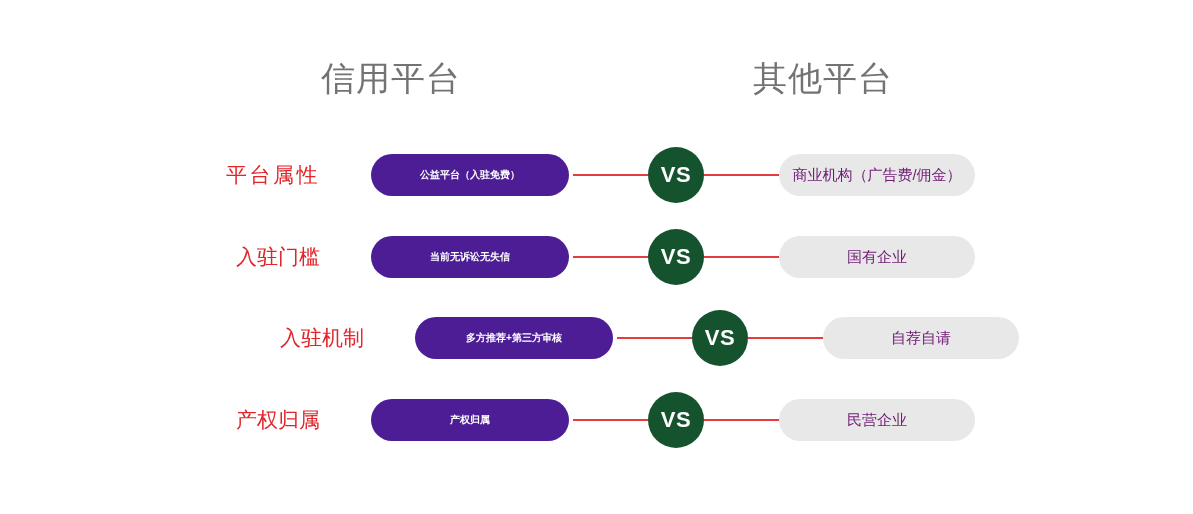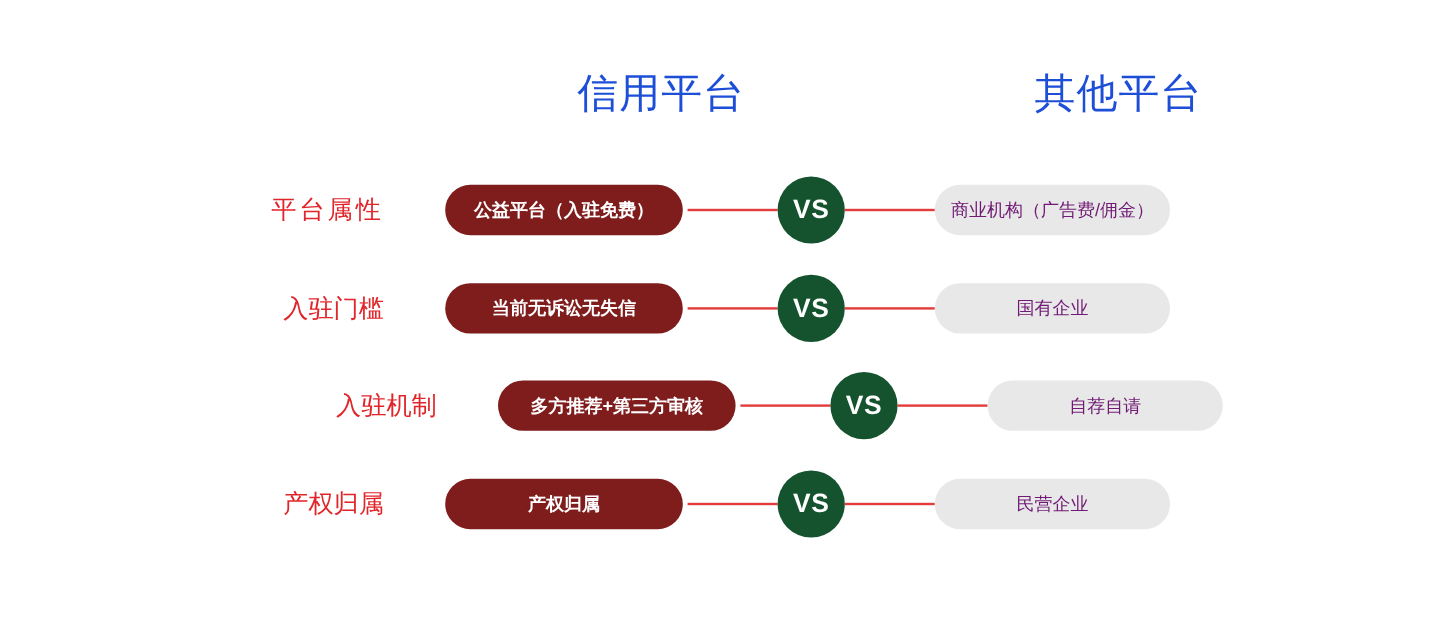--- a/index.html
+++ b/index.html
@@ -19,30 +19,30 @@
     position: relative;
     width: 1193px;
     height: 514px;
   }
 
   
   .col-header {
     position: absolute;
     top: 55px;
     width: 300px;
-    text-align: right;
+    text-align: left;
     font-size: 34px;
     line-height: 46px;
     font-weight: 400;
-    color: #1d4ed8;
+    color: #737373;
     letter-spacing: 1px;
     white-space: nowrap;
   }
   .col-header.left  { left: 321px; }   
-  .col-header.right { left: 702px; }   
+  .col-header.right { left: 753px; }   
 
   
   .row {
     position: absolute;
     left: 0;
     width: 1193px;
     height: 56px;
   }
   .row-0 { top: 147px; }
   .row-1 { top: 229px; }
@@ -73,23 +73,23 @@
     border-radius: 21px;
     display: flex;
     align-items: center;
     justify-content: center;
     box-sizing: border-box;
     white-space: nowrap;
   }
   .pill.red {
     left: 371px;
     width: 198px;
-    background: #7f1d1d;
+    background: #4c1d95;
     color: #ffffff;
-    font-size: 15px;
+    font-size: 10px;
     font-weight: bold;
     text-align: center;
   }
   .pill.grey {
     left: 779px;
     width: 196px;
     background: #e8e8e8;
     color: #701a75;
     font-size: 15px;
     font-weight: 400;

